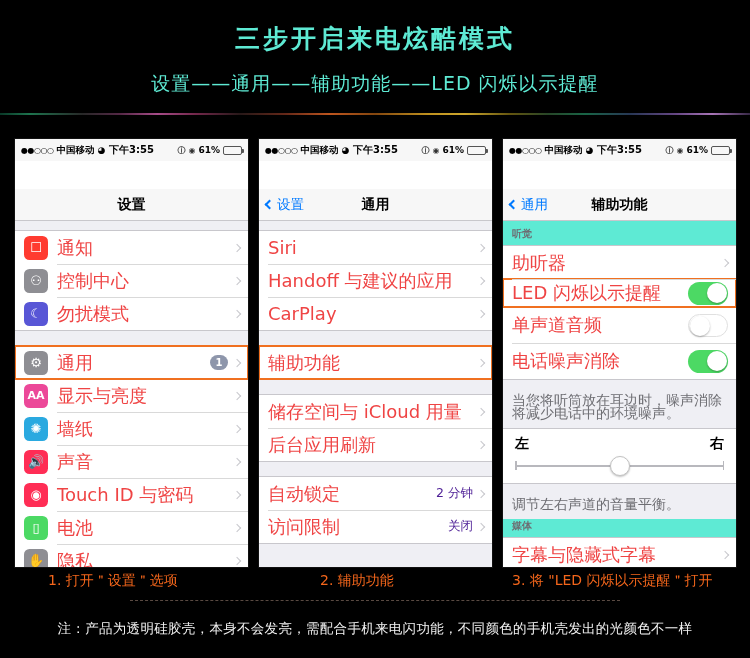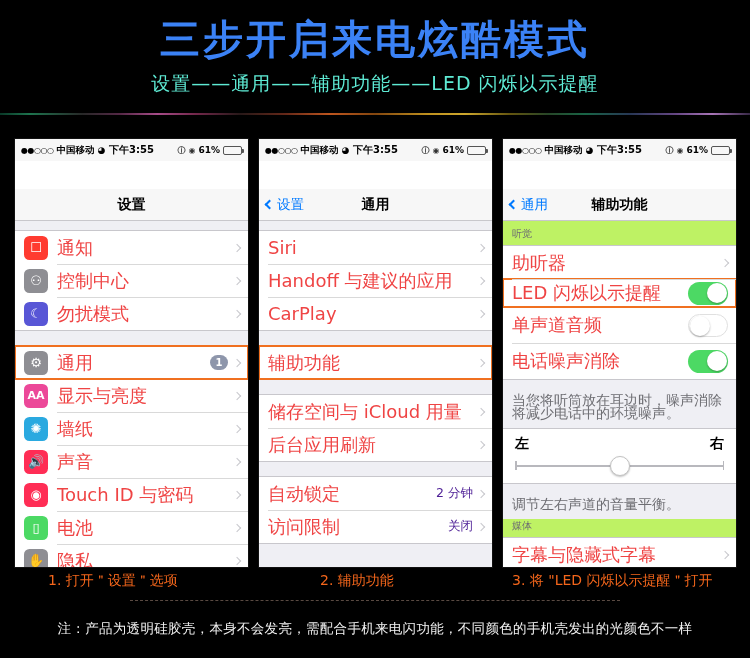--- a/index.html
+++ b/index.html
@@ -8,22 +8,22 @@
     background: #000;
     font-family: "DejaVu Sans", "Liberation Sans", sans-serif;
     overflow: hidden;
     position: relative;
   }
 
   
   .header { width: 750px; height: 114px; background: #000; position: relative; }
   .header-title {
     text-align: center;
-    color: #3b82f6;
-    font-size: 40px;
+    color: #5eead4;
+    font-size: 25px;
     font-weight: bold;
     letter-spacing: 3px;
     padding-top: 19px;
     line-height: 40px;
   }
   .header-sub {
     text-align: center;
     color: #5eead4;
     font-size: 19px;
     letter-spacing: 1px;
@@ -157,21 +157,22 @@
   .badge {
     background: #8e96ab; color: #fff;
     font-size: 10px; font-weight: bold;
     min-width: 18px; height: 15px; border-radius: 8px;
     display: flex; align-items: center; justify-content: center;
     margin-right: 6px;
   }
   .section-hdr {
     font-size: 10px; color: #6d6d72;
     padding: 6px 10px 4px 9px;
-    background: #bef264;
+    background: #5eead4;
+    font-weight: bold;
   }
   .footnote {
     font-size: 14px; color: #6d6d72;
     padding: 14px 9px 8px 9px;
     background: #efeff4; line-height: 13px;
   }
 
   
   .hl { outline: 2px solid #f07020; outline-offset: -1px; position: relative; z-index: 5; }
 

